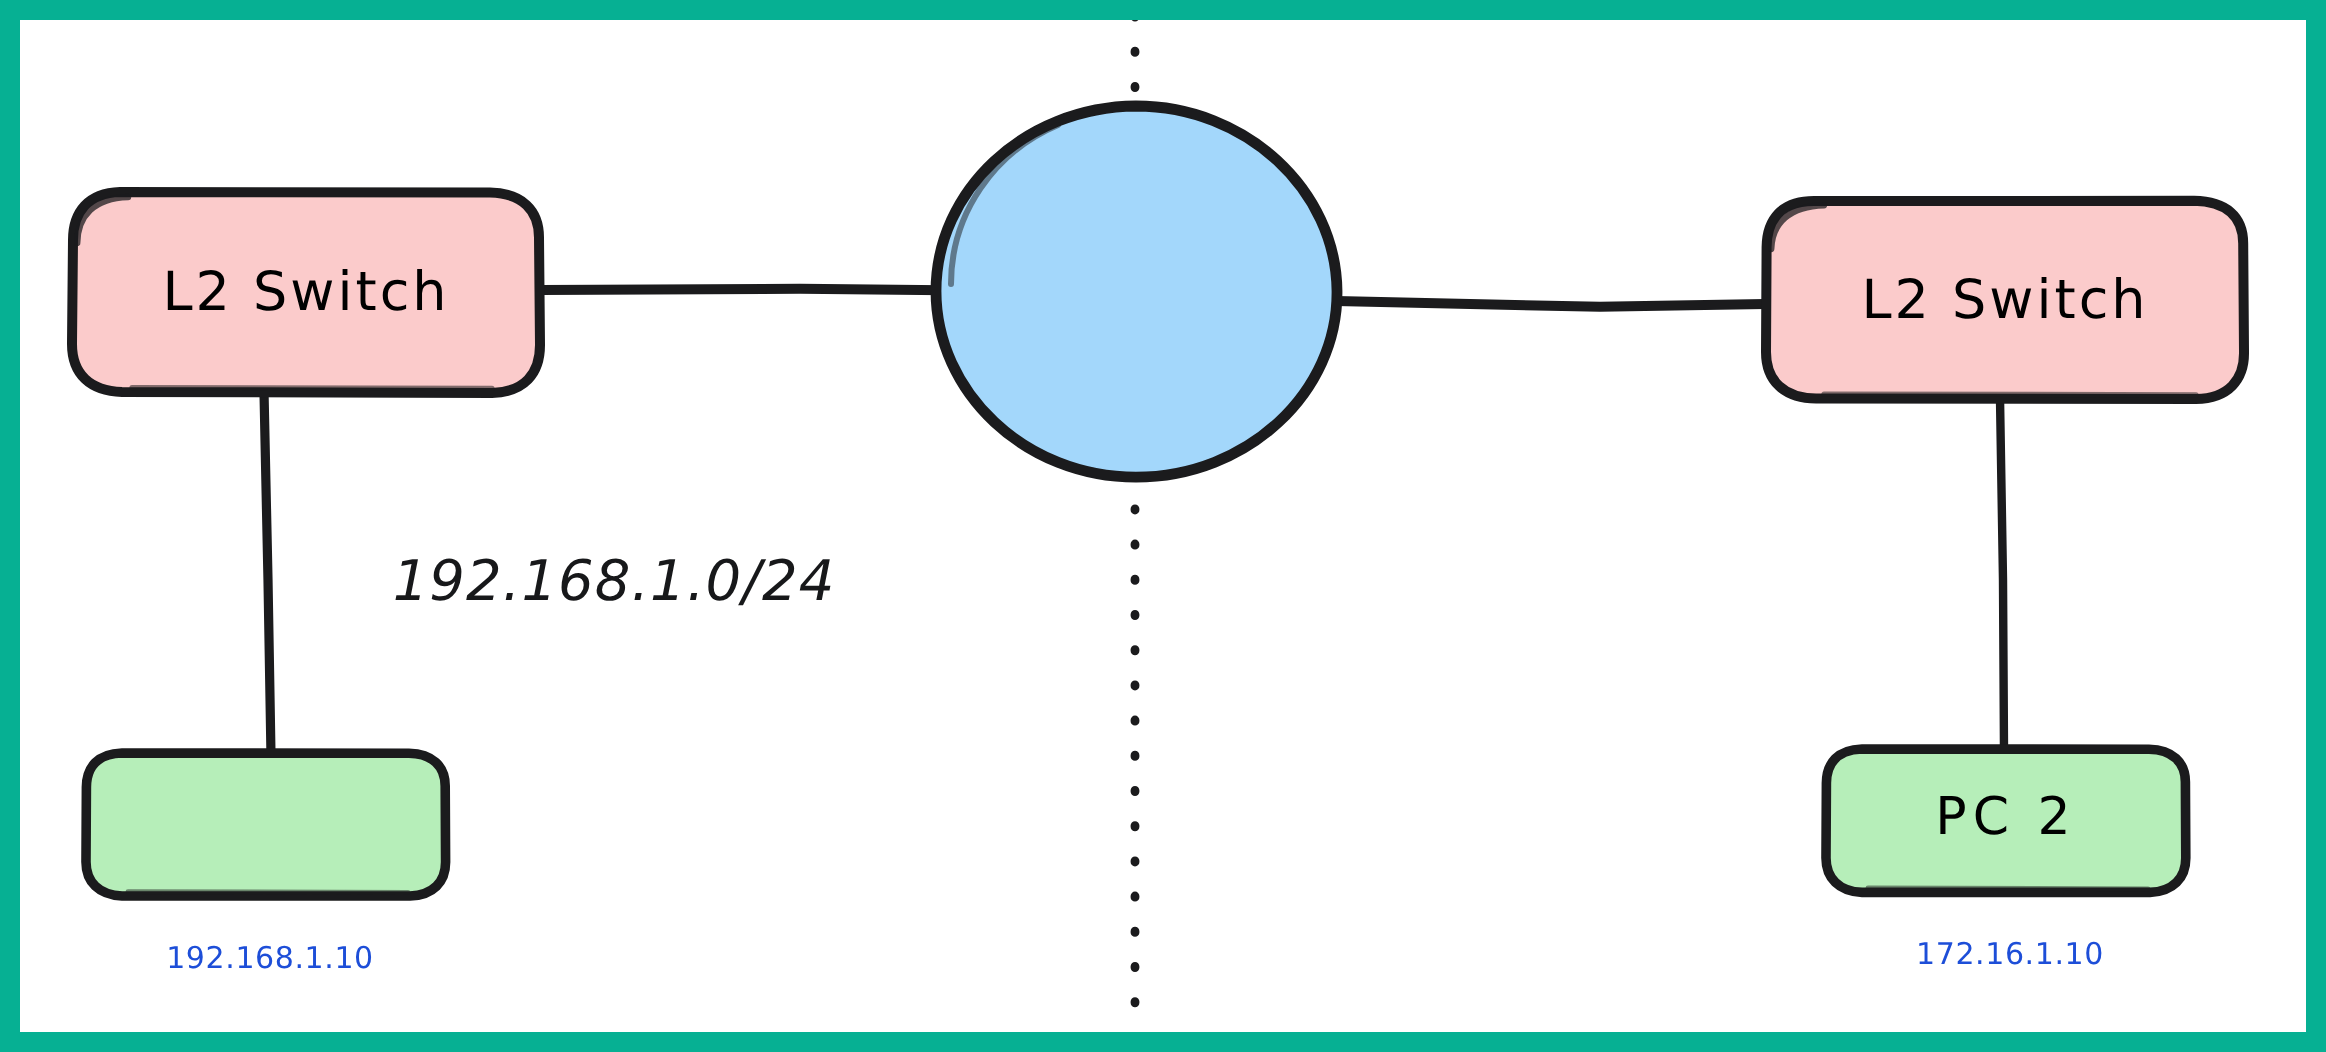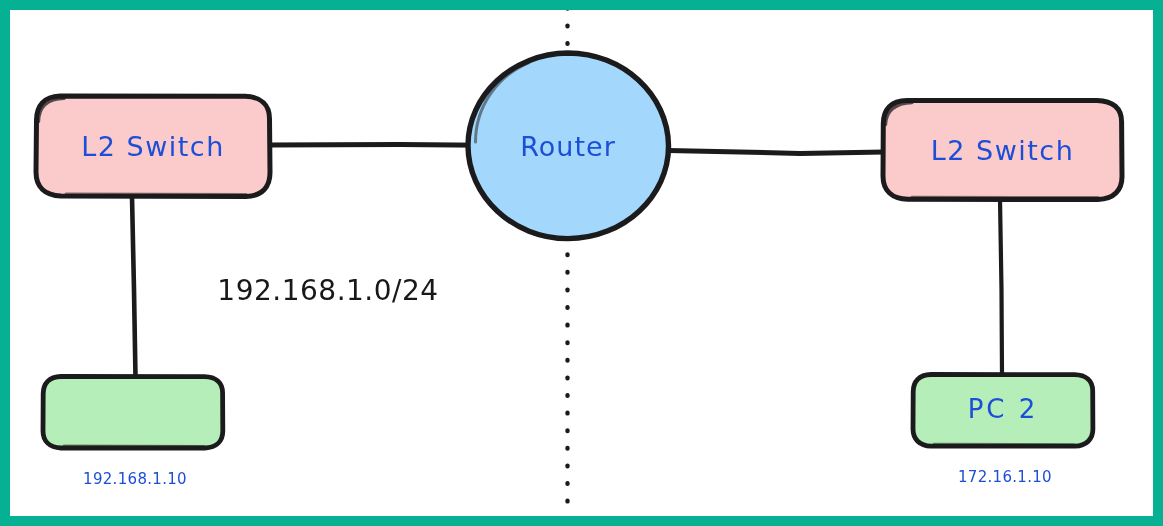--- a/index.html
+++ b/index.html
@@ -33,21 +33,21 @@
     position: absolute;
     left: 0;
     top: 0;
     width: 1163px;
     height: 526px;
     z-index: 10;
   }
   .node-label {
     position: absolute;
     z-index: 20;
-    color: #1d4ed8;
+    color: #000000;
     font-family: "DejaVu Sans", sans-serif;
     white-space: nowrap;
     text-align: center;
     user-select: none;
   }
   .label-switch {
     font-size: 27px;
     letter-spacing: 1.5px;
   }
   .label-router {
@@ -66,21 +66,21 @@
   .label-ip {
     font-size: 15px;
     letter-spacing: 0.3px;
     color: #1d4ed8;
   }
   .sw-left-label  { left: 36px;  top: 131px; width: 234px; }
   .sw-right-label { left: 883px; top: 135px; width: 239px; }
   .router-label   { left: 486px; top: 131px; width: 164px; }
   .pc1-label      { left: 43px;  top: 396px; width: 180px; }
   .pc2-label      { left: 913px; top: 394px; width: 180px; }
-  .subnet-left    { left: 168px; top: 274px; width: 320px; }
+  .subnet-left    { left: 147px; top: 274px; width: 320px; font-style: italic; }
   .subnet-right   { left: 660px; top: 274px; width: 280px; }
   .ip-left        { left: 35px;  top: 470px; width: 200px; }
   .ip-right       { left: 905px; top: 468px; width: 200px; }
 </style>
 </head>
 <body>
 
 <div id="canvas">
 
   <svg id="diagram-svg" viewBox="0 0 1163 526" xmlns="http://www.w3.org/2000/svg">
@@ -159,21 +159,20 @@
                L 1092.7 391
                C 1092.7 381 1086 374.8 1074.5 374.6
                Z" fill="#b6eeb9" stroke="#1b1b1d" stroke-width="4.8" stroke-linejoin="round"></path>
       <path d="M 1074 444.4 L 934 444" fill="none" stroke="#1b1b1d" stroke-width="2.4" stroke-linecap="round" opacity="0.5"></path>
     </g>
 
   </svg>
 
   <div class="node-label label-switch sw-left-label">L2 Switch</div>
 
-  <div class="node-label label-router router-label">Router</div>
 
   <div class="node-label label-switch sw-right-label">L2 Switch</div>
 
 
   <div class="node-label label-pc pc2-label">PC 2</div>
 
   <div class="node-label label-subnet subnet-left">192.168.1.0/24</div>
 
 
   <div class="node-label label-ip ip-left">192.168.1.10</div>

